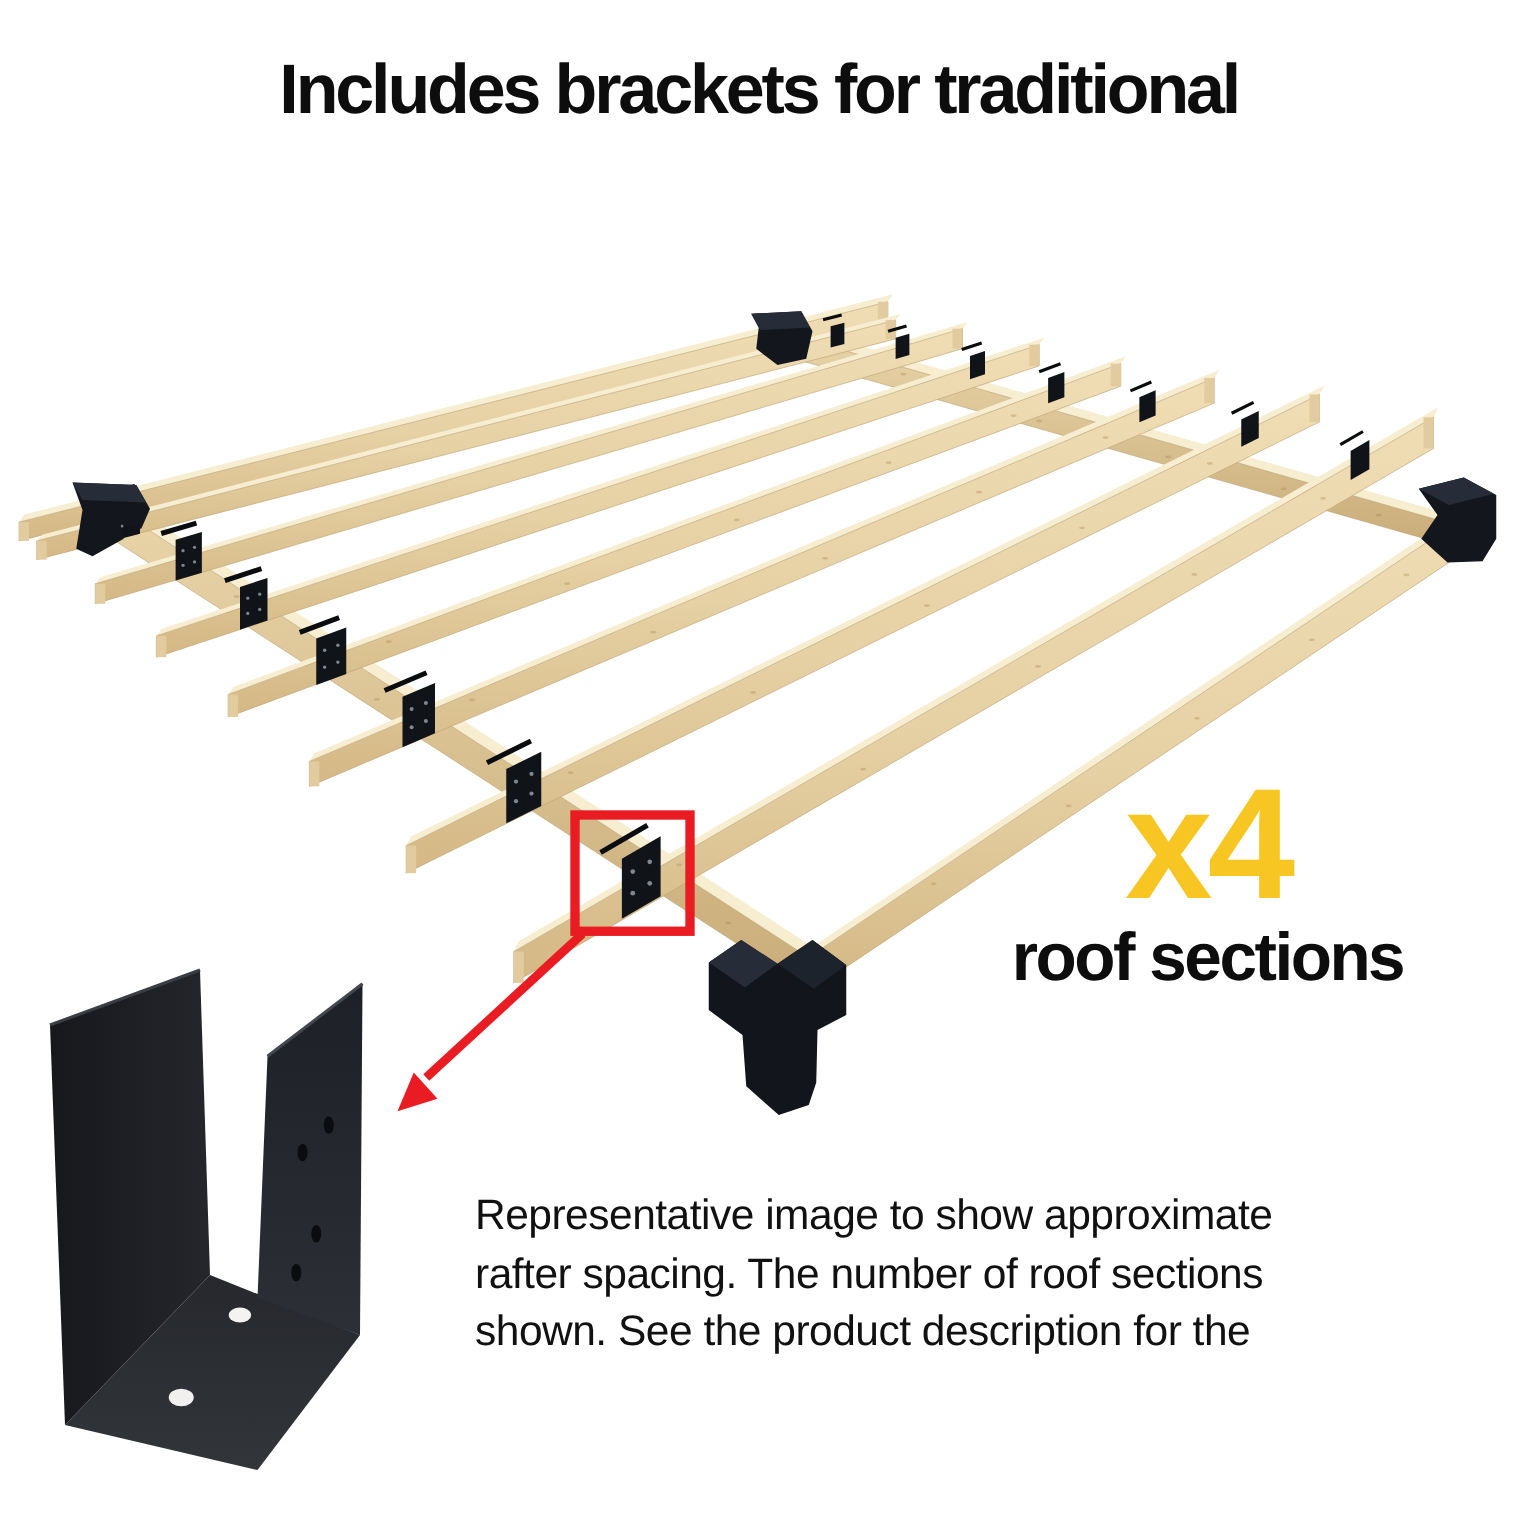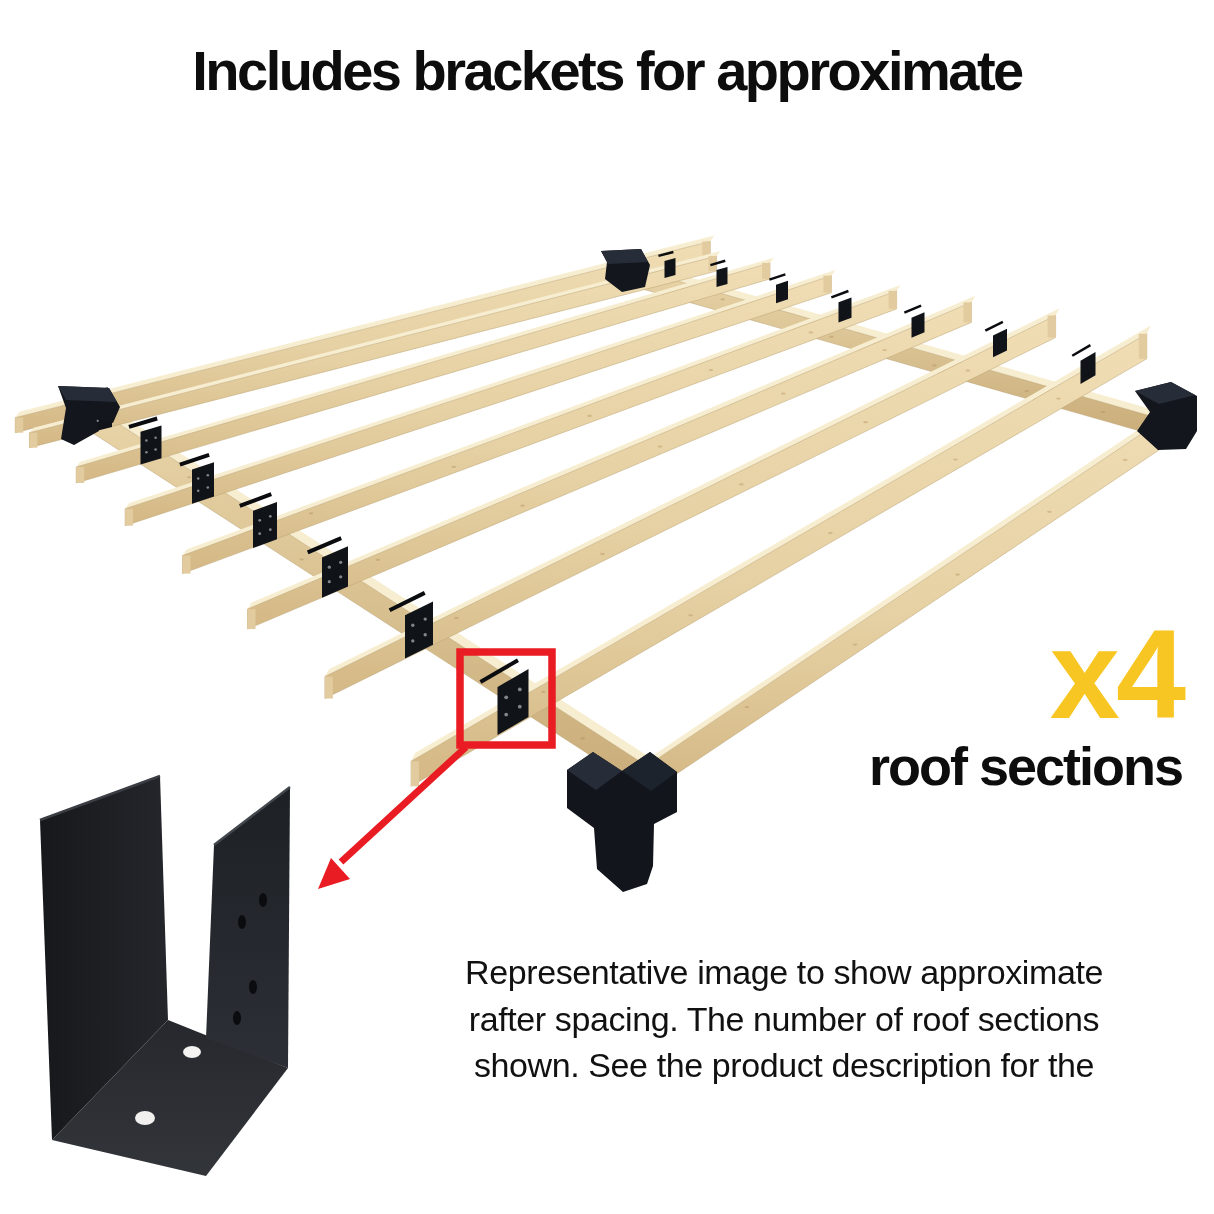--- a/index.html
+++ b/index.html
@@ -5,25 +5,25 @@
   html,body{margin:0;padding:0;background:#ffffff;}
   #canvas{
     position:relative;width:1214px;height:1214px;background:#ffffff;overflow:hidden;
     font-family:"Liberation Sans","DejaVu Sans",sans-serif;
   }
   #scene{position:absolute;left:0;top:0;width:1214px;height:1214px;}
   .title{
     position:absolute;left:0;top:33px;width:1214px;text-align:center;
     font-size:56px;line-height:75px;font-weight:700;letter-spacing:-2.5px;color:#0d0d0e;
   }
-  .qty{position:absolute;left:750px;top:612px;width:432px;text-align:right;}
+  .qty{position:absolute;left:750px;top:612px;width:432px;text-align:center;}
   .qty-value{font-size:126px;line-height:126px;font-weight:700;letter-spacing:-4px;color:#f8c623;}
   .qty-label{margin-top:0;font-size:54px;line-height:56px;font-weight:700;letter-spacing:-2px;color:#0d0d0e;}
   .note{
-    position:absolute;left:380px;top:949px;width:808px;text-align:center;
+    position:absolute;left:380px;top:949px;width:808px;text-align:left;
     font-size:34px;line-height:46.5px;font-weight:400;letter-spacing:-0.4px;color:#111112;
   }
 </style>
 </head>
 <body>
 
 <div id="canvas">
   <svg id="scene" viewBox="0 0 1214 1214" xmlns="http://www.w3.org/2000/svg">
       <defs>
     <linearGradient id="gWood" x1="0" y1="0" x2="0" y2="1">
@@ -266,21 +266,21 @@
       <g>
           <rect x="460" y="652" width="92" height="93" fill="none" stroke="#ea1c23" stroke-width="7.5"></rect>
         </g>
       <g>
         <line x1="466" y1="747" x2="341" y2="862" stroke="#ea1c23" stroke-width="7"></line>
         <polygon points="318.0,889.0 350.0,879.0 331.0,858.0" fill="#ea1c23"></polygon>
       </g>
     </svg>
 
   <div class="title">
-    <span>Includes brackets for approximate</span><br>
+    <span>Includes brackets for traditional</span><br>
   </div>
 
   <div class="qty">
     <div class="qty-value" style="color: rgb(248, 198, 35);">x4</div>
     <div class="qty-label">roof sections</div>
   </div>
 
   <div class="note">
     <div>Representative image to show approximate</div>
     <div>rafter spacing. The number of roof sections</div>

